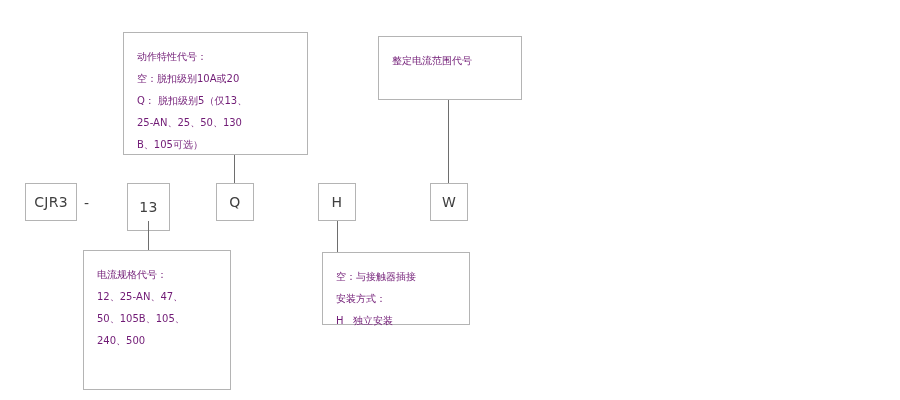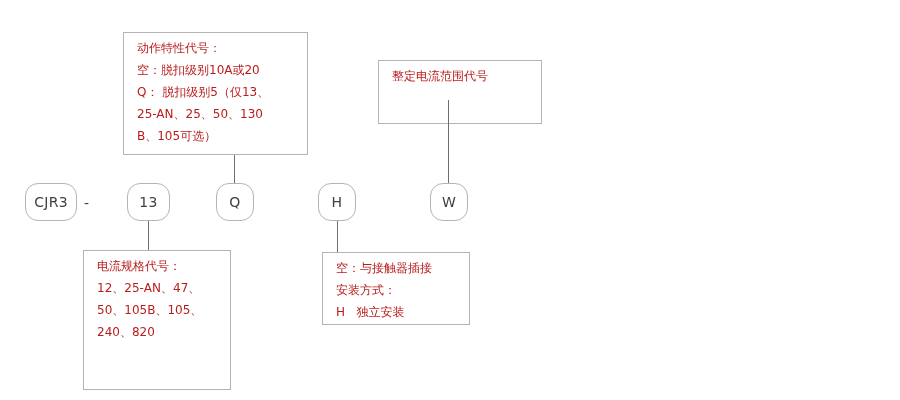--- a/index.html
+++ b/index.html
@@ -27,28 +27,27 @@
     background: #ffffff;
   }
   
   .code-box {
     display: flex;
     align-items: center;
     justify-content: center;
     font-size: 14px;
     color: #404040;
     letter-spacing: 0.3px;
-    border-radius: 13px;
   }
   
   .note-box {
-    padding: 4px 11px 9px 13px;
+    padding: 13px 11px 9px 13px;
     line-height: 22px;
-    font-size: 12px;
-    color: #b91c1c;
+    font-size: 10px;
+    color: #701a75;
   }
   .note-line {
     white-space: pre;
     display: block;
   }
   
   .vline {
     position: absolute;
     width: 1px;
     background: #6e6e6e;
@@ -69,33 +68,33 @@
   <div class="box note-box" style="left:123px; top:32px; width:185px; height:123px;">
     <span class="note-line">动作特性代号：</span>
     <span class="note-line">空：脱扣级别10A或20</span>
     <span class="note-line">Q： 脱扣级别5（仅13、</span>
     <span class="note-line">25-AN、25、50、130</span>
     <span class="note-line">B、105可选）</span>
   </div>
 
   <div class="vline" style="left:234px; top:155px; height:28px;"></div>
 
-  <div class="box note-box" style="left:378px; top:36px; width:164px; height:64px;margin-top:24px;">
+  <div class="box note-box" style="left:378px; top:36px; width:144px; height:64px;">
     <span class="note-line">整定电流范围代号</span>
   </div>
 
   <div class="vline" style="left:448px; top:100px; height:83px;"></div>
 
   <div class="box code-box" style="left:25px; top:183px; width:52px; height:38px;">
     <span>CJR3</span>
   </div>
 
   <div class="hyphen" style="left:84px; top:196px;">-</div>
 
-  <div class="box code-box" style="left:127px; top:183px; width:43px; height:38px;">
+  <div class="box code-box" style="left:127px; top:183px; width:43px; height:48px;">
     <span>13</span>
   </div>
 
   <div class="box code-box" style="left:216px; top:183px; width:38px; height:38px;">
     <span>Q</span>
   </div>
 
   <div class="box code-box" style="left:318px; top:183px; width:38px; height:38px;">
     <span>H</span>
   </div>
@@ -105,21 +104,21 @@
   </div>
 
   <div class="vline" style="left:148px; top:221px; height:29px;"></div>
 
   <div class="vline" style="left:337px; top:221px; height:31px;"></div>
 
   <div class="box note-box" style="left:83px; top:250px; width:148px; height:140px;">
     <span class="note-line">电流规格代号：</span>
     <span class="note-line">12、25-AN、47、</span>
     <span class="note-line">50、105B、105、</span>
-    <span class="note-line">240、820</span>
+    <span class="note-line">240、500</span>
   </div>
 
   <div class="box note-box" style="left:322px; top:252px; width:148px; height:73px;">
     <span class="note-line">空：与接触器插接</span>
     <span class="note-line">安装方式：</span>
     <span class="note-line">H   独立安装</span>
   </div>
 
 </div>
 

